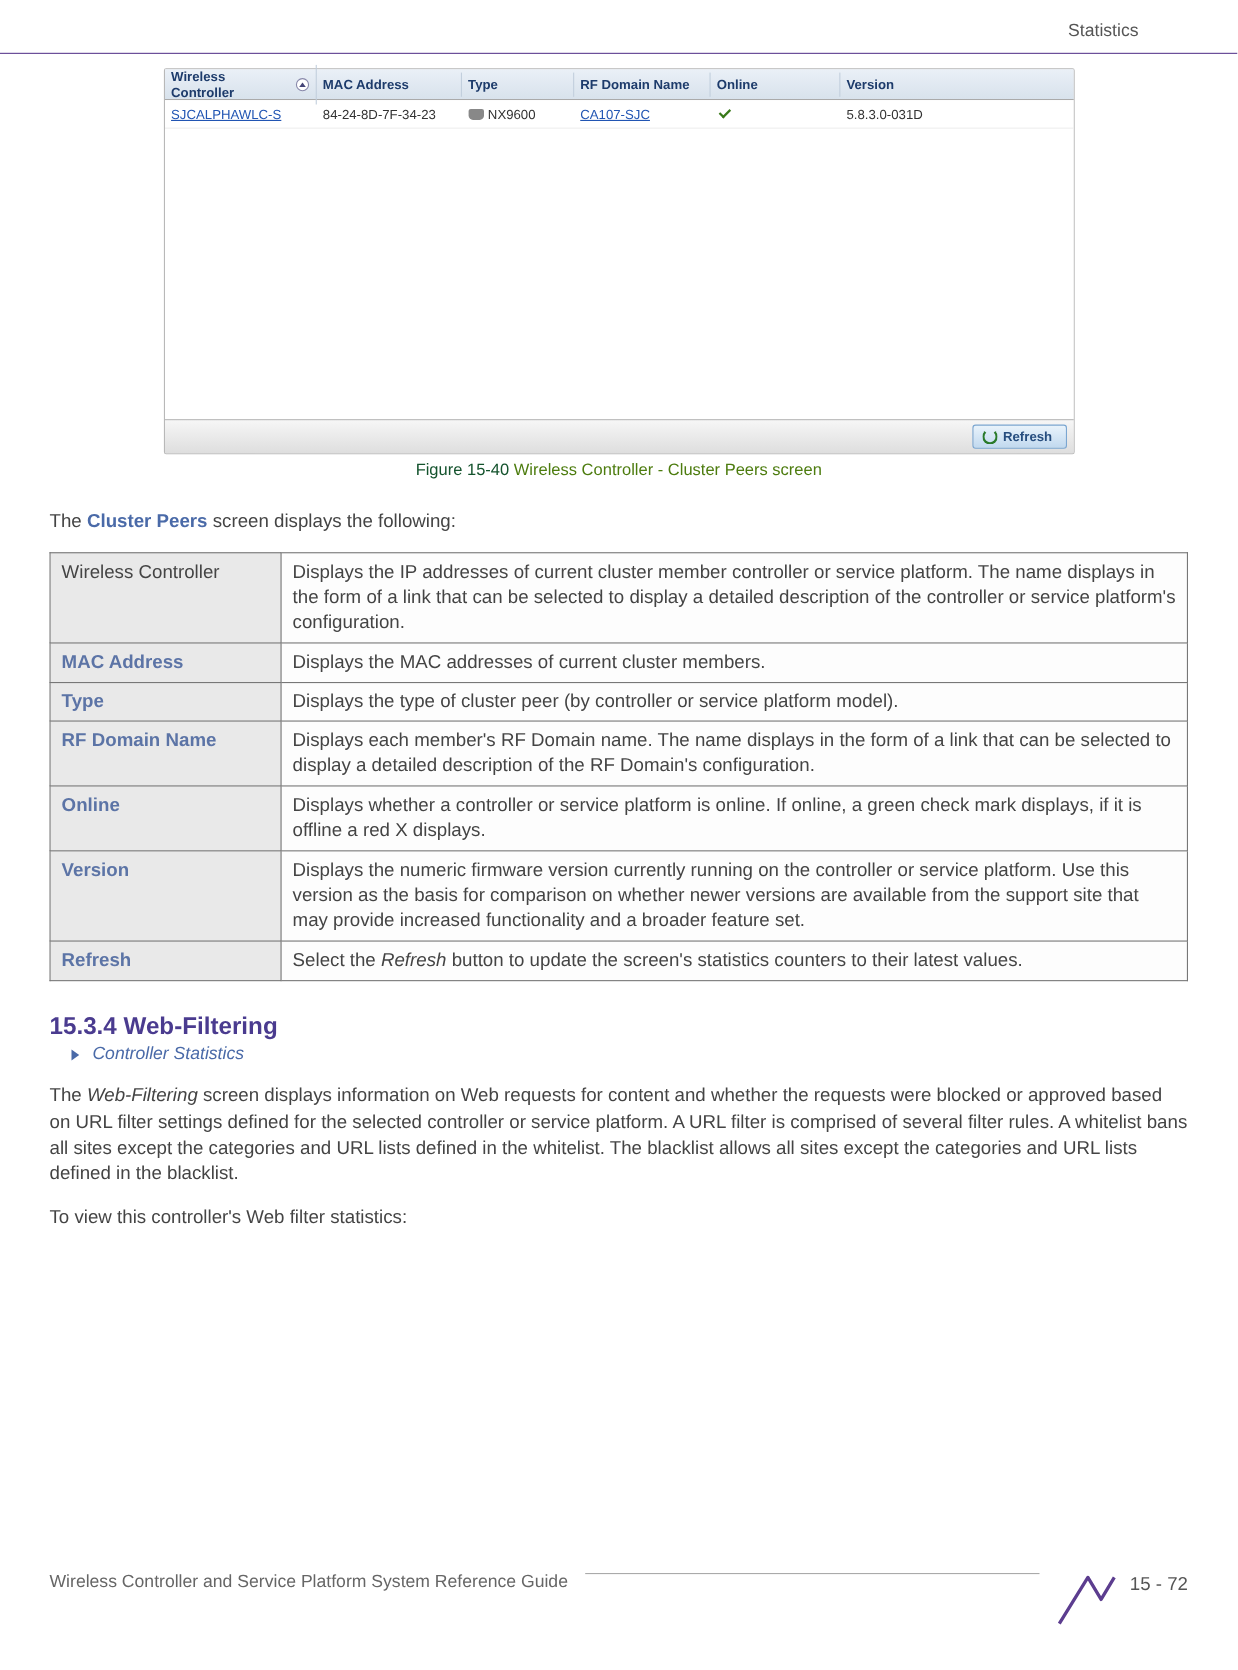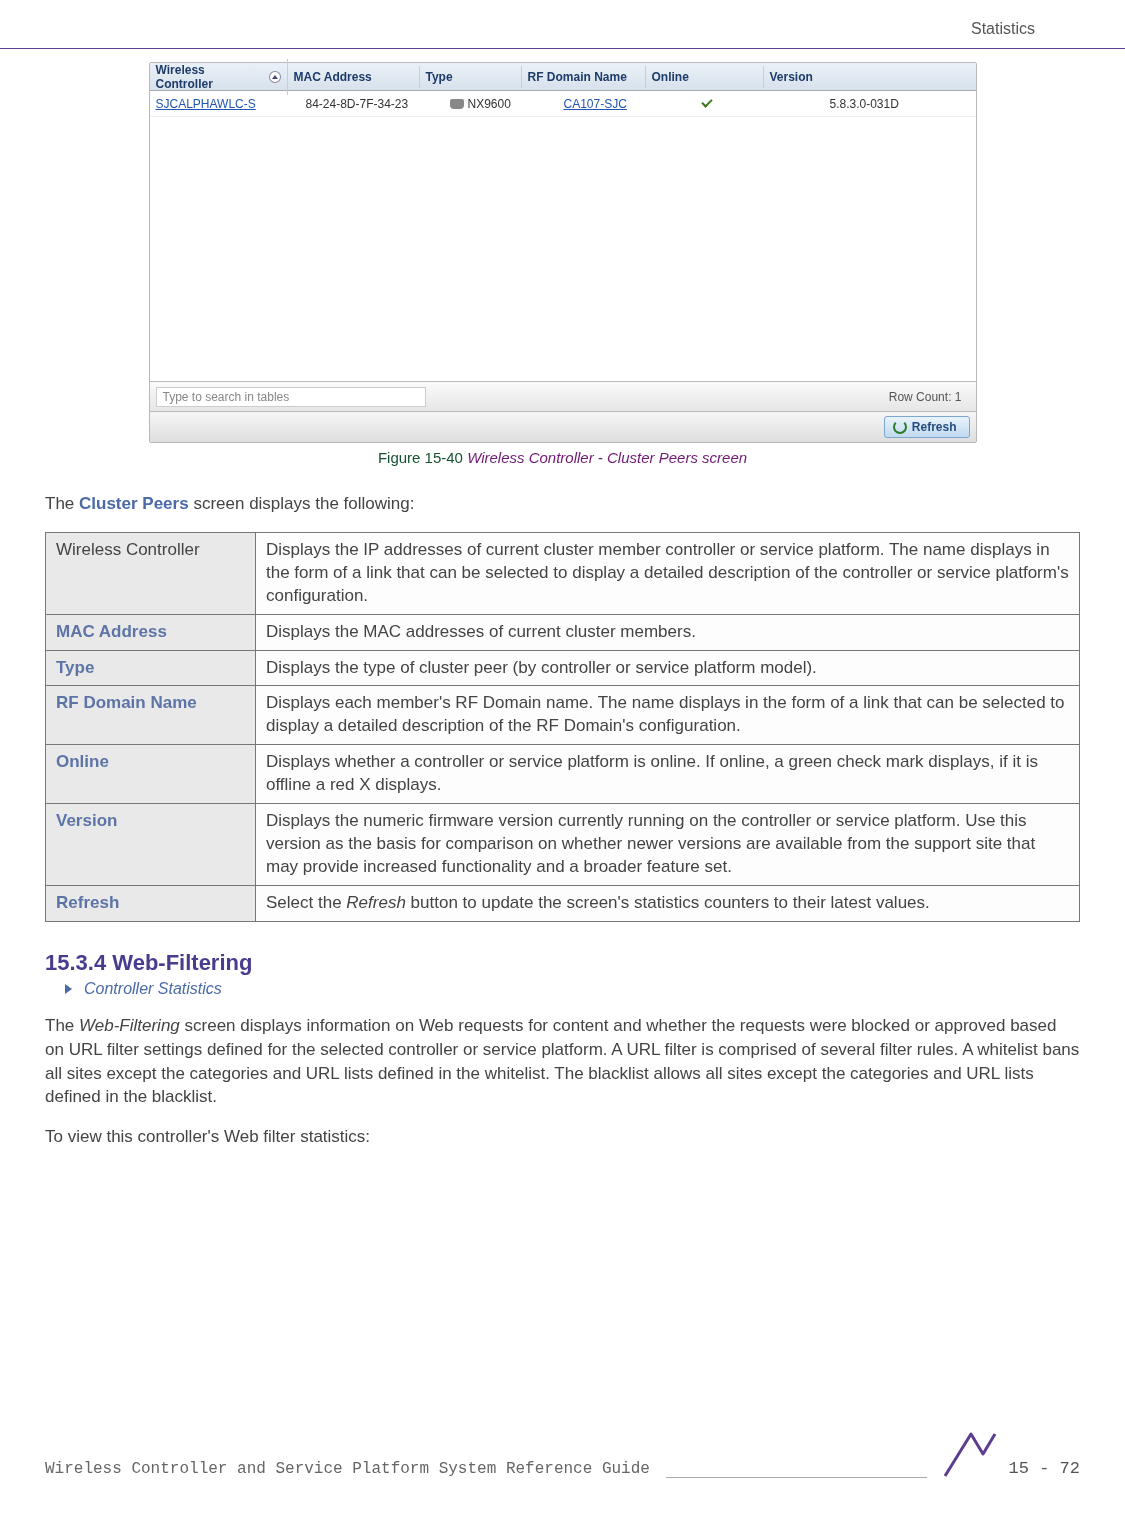--- a/index.html
+++ b/index.html
@@ -87,21 +87,20 @@
       height: 290px;
       background: #fff;
     }
     .data-row {
       display: flex;
       font-size: 12px;
       color: #333;
       height: 26px;
       align-items: center;
       border-bottom: 1px solid #eee;
-      gap: 12px;
     }
     .td {
       padding: 4px 6px;
       display: flex;
       align-items: center;
       gap: 4px;
     }
     .link-cell {
       color: #2155b3;
       text-decoration: underline;
@@ -184,22 +183,21 @@
     .figure-caption {
       text-align: center;
       margin-top: 6px;
       font-size: 15px;
     }
     .figure-caption .fig-label {
       font-weight: normal;
       color: #14532d;
     }
     .figure-caption .fig-title {
-      font-style: italic;
-      color: #701a75;
+      color: #4d7c0f;
     }
     .body-text {
       margin-top: 26px;
       font-size: 17px;
       color: #444;
       line-height: 1.4;
     }
     .body-text .emph {
       font-weight: bold;
       color: #4a6aa8;
@@ -264,22 +262,21 @@
       color: #444;
       line-height: 1.4;
     }
     .para .ital { font-style: italic; }
     .footer {
       position: absolute;
       bottom: 40px;
       left: 45px;
       right: 45px;
       display: flex;
-      align-items: flex-end;
-      font-family: Liberation Mono, monospace;
+      align-items: flex-start;
     }
     .footer-title {
       font-size: 16px;
       color: #666;
     }
     .footer-line {
       flex: 1;
       border-top: 1px solid #aaa;
       margin: 0 16px;
     }
@@ -327,27 +324,20 @@
             <span class="disk-icon"></span>
             <span>NX9600</span>
           </div>
           <div class="td w-rf link-cell">CA107-SJC</div>
           <div class="td w-online">
             <span class="check-icon"></span>
           </div>
           <div class="td w-ver">5.8.3.0-031D</div>
         </div>
       </div>
-      <div class="table-footer">
-        <div class="search-box">Type to search in tables</div>
-        <div class="row-count">
-          <span>Row Count:</span>
-          <span>1</span>
-        </div>
-      </div>
       <div class="refresh-bar">
         <div class="refresh-btn">
           <span class="refresh-icon"></span>
           <span>Refresh</span>
         </div>
       </div>
     </div>
     <div class="figure-caption">
       <span class="fig-label">Figure 15-40</span>
       <span class="fig-title">Wireless Controller - Cluster Peers screen</span>

